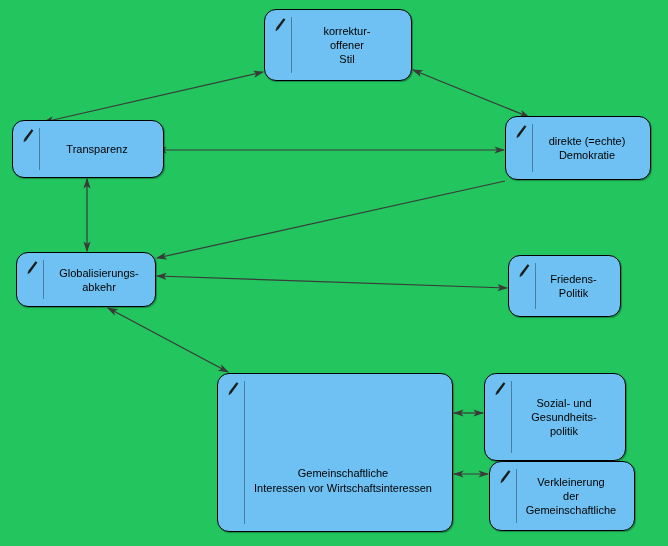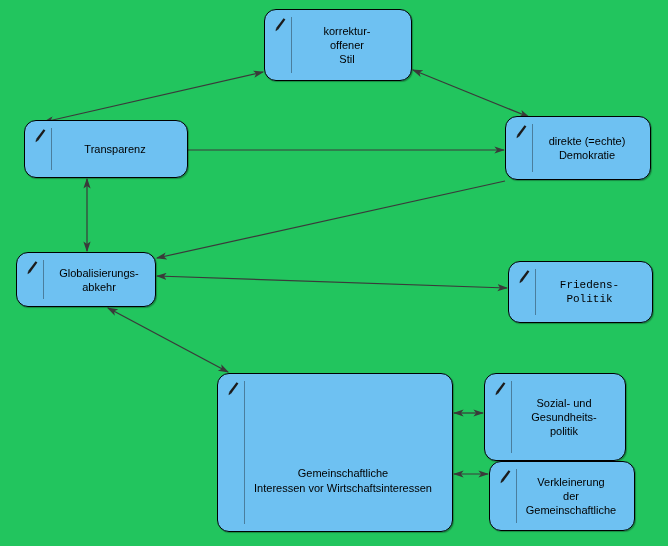--- a/index.html
+++ b/index.html
@@ -104,21 +104,21 @@
       <div class="node" style="left: 264px; top: 9px; width: 148px; height: 72px; background: rgb(110, 193, 242); border-color: rgb(0, 0, 0);">
         <svg class="pen" viewBox="0 0 14 16">
           <path d="M10.6 1.2 L12.4 2.6 L5.2 12.6 L3.0 11.2 Z" fill="#1b1b1b"></path>
           <path d="M3.0 11.2 L5.2 12.6 L2.6 14.2 Z" fill="#1b1b1b"></path>
         </svg>
         <div class="divider"></div>
         <div class="label">korrektur-
 offener
 Stil</div>
       </div>
-      <div class="node" style="left: 24px; top: 120px; width: 164px; height: 58px; background: rgb(110, 193, 242); border-color: rgb(0, 0, 0);">
+      <div class="node" style="left: 12px; top: 120px; width: 152px; height: 58px; background: rgb(110, 193, 242); border-color: rgb(0, 0, 0);">
         <svg class="pen" viewBox="0 0 14 16">
           <path d="M10.6 1.2 L12.4 2.6 L5.2 12.6 L3.0 11.2 Z" fill="#1b1b1b"></path>
           <path d="M3.0 11.2 L5.2 12.6 L2.6 14.2 Z" fill="#1b1b1b"></path>
         </svg>
         <div class="divider"></div>
         <div class="label">Transparenz</div>
       </div>
       <div class="node" style="left: 505px; top: 116px; width: 146px; height: 64px; background: rgb(110, 193, 242); border-color: rgb(0, 0, 0);">
         <svg class="pen" viewBox="0 0 14 16">
           <path d="M10.6 1.2 L12.4 2.6 L5.2 12.6 L3.0 11.2 Z" fill="#1b1b1b"></path>
@@ -130,21 +130,21 @@
       </div>
       <div class="node" style="left: 16px; top: 252px; width: 140px; height: 55px; background: rgb(110, 193, 242); border-color: rgb(0, 0, 0); padding-left: 8px;">
         <svg class="pen" viewBox="0 0 14 16">
           <path d="M10.6 1.2 L12.4 2.6 L5.2 12.6 L3.0 11.2 Z" fill="#1b1b1b"></path>
           <path d="M3.0 11.2 L5.2 12.6 L2.6 14.2 Z" fill="#1b1b1b"></path>
         </svg>
         <div class="divider"></div>
         <div class="label">Globalisierungs-
 abkehr</div>
       </div>
-      <div class="node" style="left: 508px; top: 261px; width: 145px; height: 62px; background: rgb(110, 193, 242); border-color: rgb(0, 0, 0); font-family: Liberation Mono, monospace;">
+      <div class="node" style="left: 508px; top: 255px; width: 113px; height: 62px; background: rgb(110, 193, 242); border-color: rgb(0, 0, 0);">
         <svg class="pen" viewBox="0 0 14 16">
           <path d="M10.6 1.2 L12.4 2.6 L5.2 12.6 L3.0 11.2 Z" fill="#1b1b1b"></path>
           <path d="M3.0 11.2 L5.2 12.6 L2.6 14.2 Z" fill="#1b1b1b"></path>
         </svg>
         <div class="divider"></div>
         <div class="label">Friedens-
 Politik</div>
       </div>
       <div class="node big" style="left: 217px; top: 373px; width: 236px; height: 159px; background: rgb(110, 193, 242); border-color: rgb(0, 0, 0); justify-content: flex-end;">
         <svg class="pen" viewBox="0 0 14 16">

